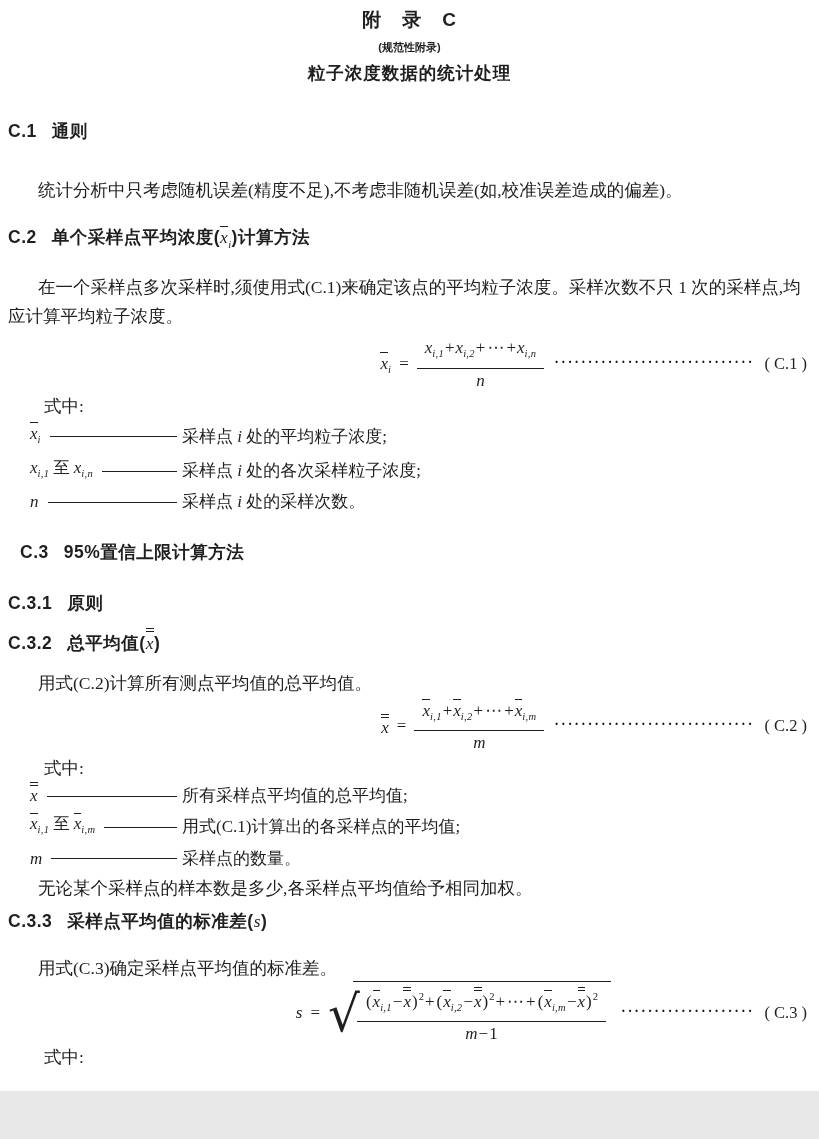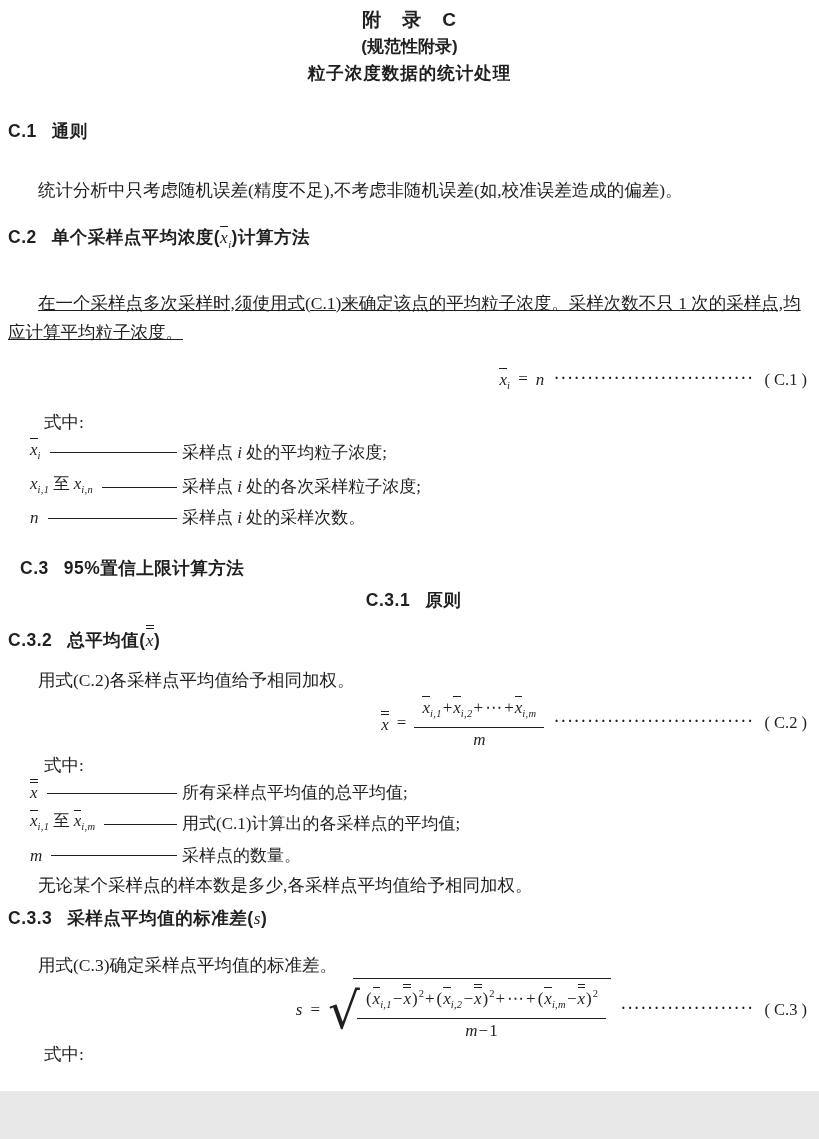--- a/index.html
+++ b/index.html
@@ -12,40 +12,40 @@
     background: #ffffff;
     color: #1f1f1f;
     font-family: "Liberation Serif", "DejaVu Serif", serif;
     font-size: 17px;
     overflow: hidden;
   }
   
   .doc-title { text-align:center; padding-top:6px;
     font-family:"Liberation Sans","DejaVu Sans",sans-serif; font-weight:700; }
   .doc-title .l1 { font-size:19px; line-height:28px; letter-spacing:1px; }
-  .doc-title .l2 { font-size:17px; line-height:26px;text-align:center; }
+  .doc-title .l2 { font-size:11px; line-height:26px;text-align:center; }
   .doc-title .l3 { font-size:17.5px; line-height:27px; letter-spacing:1px; }
 
   
   h2 { margin:0; padding-left:8px;
     font-family:"Liberation Sans","DejaVu Sans",sans-serif;
     font-weight:700; font-size:17.5px; line-height:24px; letter-spacing:0.5px; }
   h2 .ht { margin-left:15px; }
   h2 .math, h2 .math i { font-weight:400; }
   .h-c1  { margin-top:32px; }
   .h-c2  { margin-top:20px;padding-left:8px; }
   .h-c3  { margin-top:24px;padding-left:20px; }
-  .h-c31 { margin-top:8px;text-align:center; }
+  .h-c31 { margin-top:27px; }
   .h-c32 { margin-top:13px; }
   .h-c33 { margin-top:6px; }
 
   
   .para { margin:0 14px 0 8px; text-indent:30px; line-height:29px; font-size:17.5px; }
   .p-c1  { margin-top:33px; }
-  .p-c2  { margin-top:32px;text-decoration:underline; }
+  .p-c2  { margin-top:16px; }
   .p-c31 { margin-top:18px; }
   .p-c32 { margin-top:14px; }
   .p-c33 { margin-top:21px; }
   .note  { margin-top:1px; }
 
   
   .where { margin:3px 0 0 0; padding-left:44px; line-height:26px; font-size:17.5px; }
   .defs  { margin-top:1px; }
   .def-row { display:flex; align-items:center; padding:0 14px 0 30px; line-height:28px; font-size:17px; }
   .def-lead { flex:0 1 auto; min-width:152px; display:flex; align-items:center; }
@@ -95,20 +95,21 @@
   <p class="para p-c1">统计分析中只考虑随机误差(精度不足),不考虑非随机误差(如,校准误差造成的偏差)。</p>
 
   <h2 class="h-c2"><span>C.2</span><span class="ht"><span>单个采样点平均浓度(</span><span class="math"><span class="bar"><i class="v">x</i></span><sub class="ms">i</sub></span><span>)计算方法</span></span></h2>
   <p class="para p-c2">在一个采样点多次采样时,须使用式(C.1)来确定该点的平均粒子浓度。采样次数不只 1 次的采样点,均应计算平均粒子浓度。</p>
 
   <div class="formula-row f1">
     <span class="equation">
       <span class="mvar"><span class="bar"><i class="v">x</i></span><sub class="ms">i</sub></span>
       <span class="op">=</span>
       <span class="frac">
+        <span class="fnum"><span class="mvar"><i class="v">x</i><sub class="ms">i,1</sub></span><span class="op">+</span><span class="mvar"><i class="v">x</i><sub class="ms">i,2</sub></span><span class="op">+</span><span class="op">⋯</span><span class="op">+</span><span class="mvar"><i class="v">x</i><sub class="ms">i,n</sub></span></span>
         <span class="fden"><i class="v">n</i></span>
       </span>
     </span>
     <span class="leader">······························</span>
     <span class="ftag">( C.1 )</span>
   </div>
 
   <p class="where">式中:</p>
   <div class="defs">
     <div class="def-row">
@@ -132,21 +133,21 @@
         </span>
       <span class="def-desc"><span>采样点 </span><i class="v">i</i><span> 处的采样次数。</span></span>
     </div>
   </div>
 
   <h2 class="h-c3"><span>C.3</span><span class="ht">95%置信上限计算方法</span></h2>
 
   <h2 class="h-c31"><span>C.3.1</span><span class="ht">原则</span></h2>
 
   <h2 class="h-c32"><span>C.3.2</span><span class="ht"><span>总平均值(</span><span class="math"><span class="dbar"><span class="bar"><i class="v">x</i></span></span></span><span>)</span></span></h2>
-  <p class="para p-c32">用式(C.2)各采样点平均值给予相同加权。</p>
+  <p class="para p-c32">用式(C.2)计算所有测点平均值的总平均值。</p>
 
   <div class="formula-row f2">
     <span class="equation">
       <span class="mvar"><span class="dbar"><span class="bar"><i class="v">x</i></span></span></span>
       <span class="op">=</span>
       <span class="frac">
         <span class="fnum"><span class="mvar"><span class="bar"><i class="v">x</i></span><sub class="ms">i,1</sub></span><span class="op">+</span><span class="mvar"><span class="bar"><i class="v">x</i></span><sub class="ms">i,2</sub></span><span class="op">+</span><span class="op">⋯</span><span class="op">+</span><span class="mvar"><span class="bar"><i class="v">x</i></span><sub class="ms">i,m</sub></span></span>
         <span class="fden"><i class="v">m</i></span>
       </span>
     </span>

